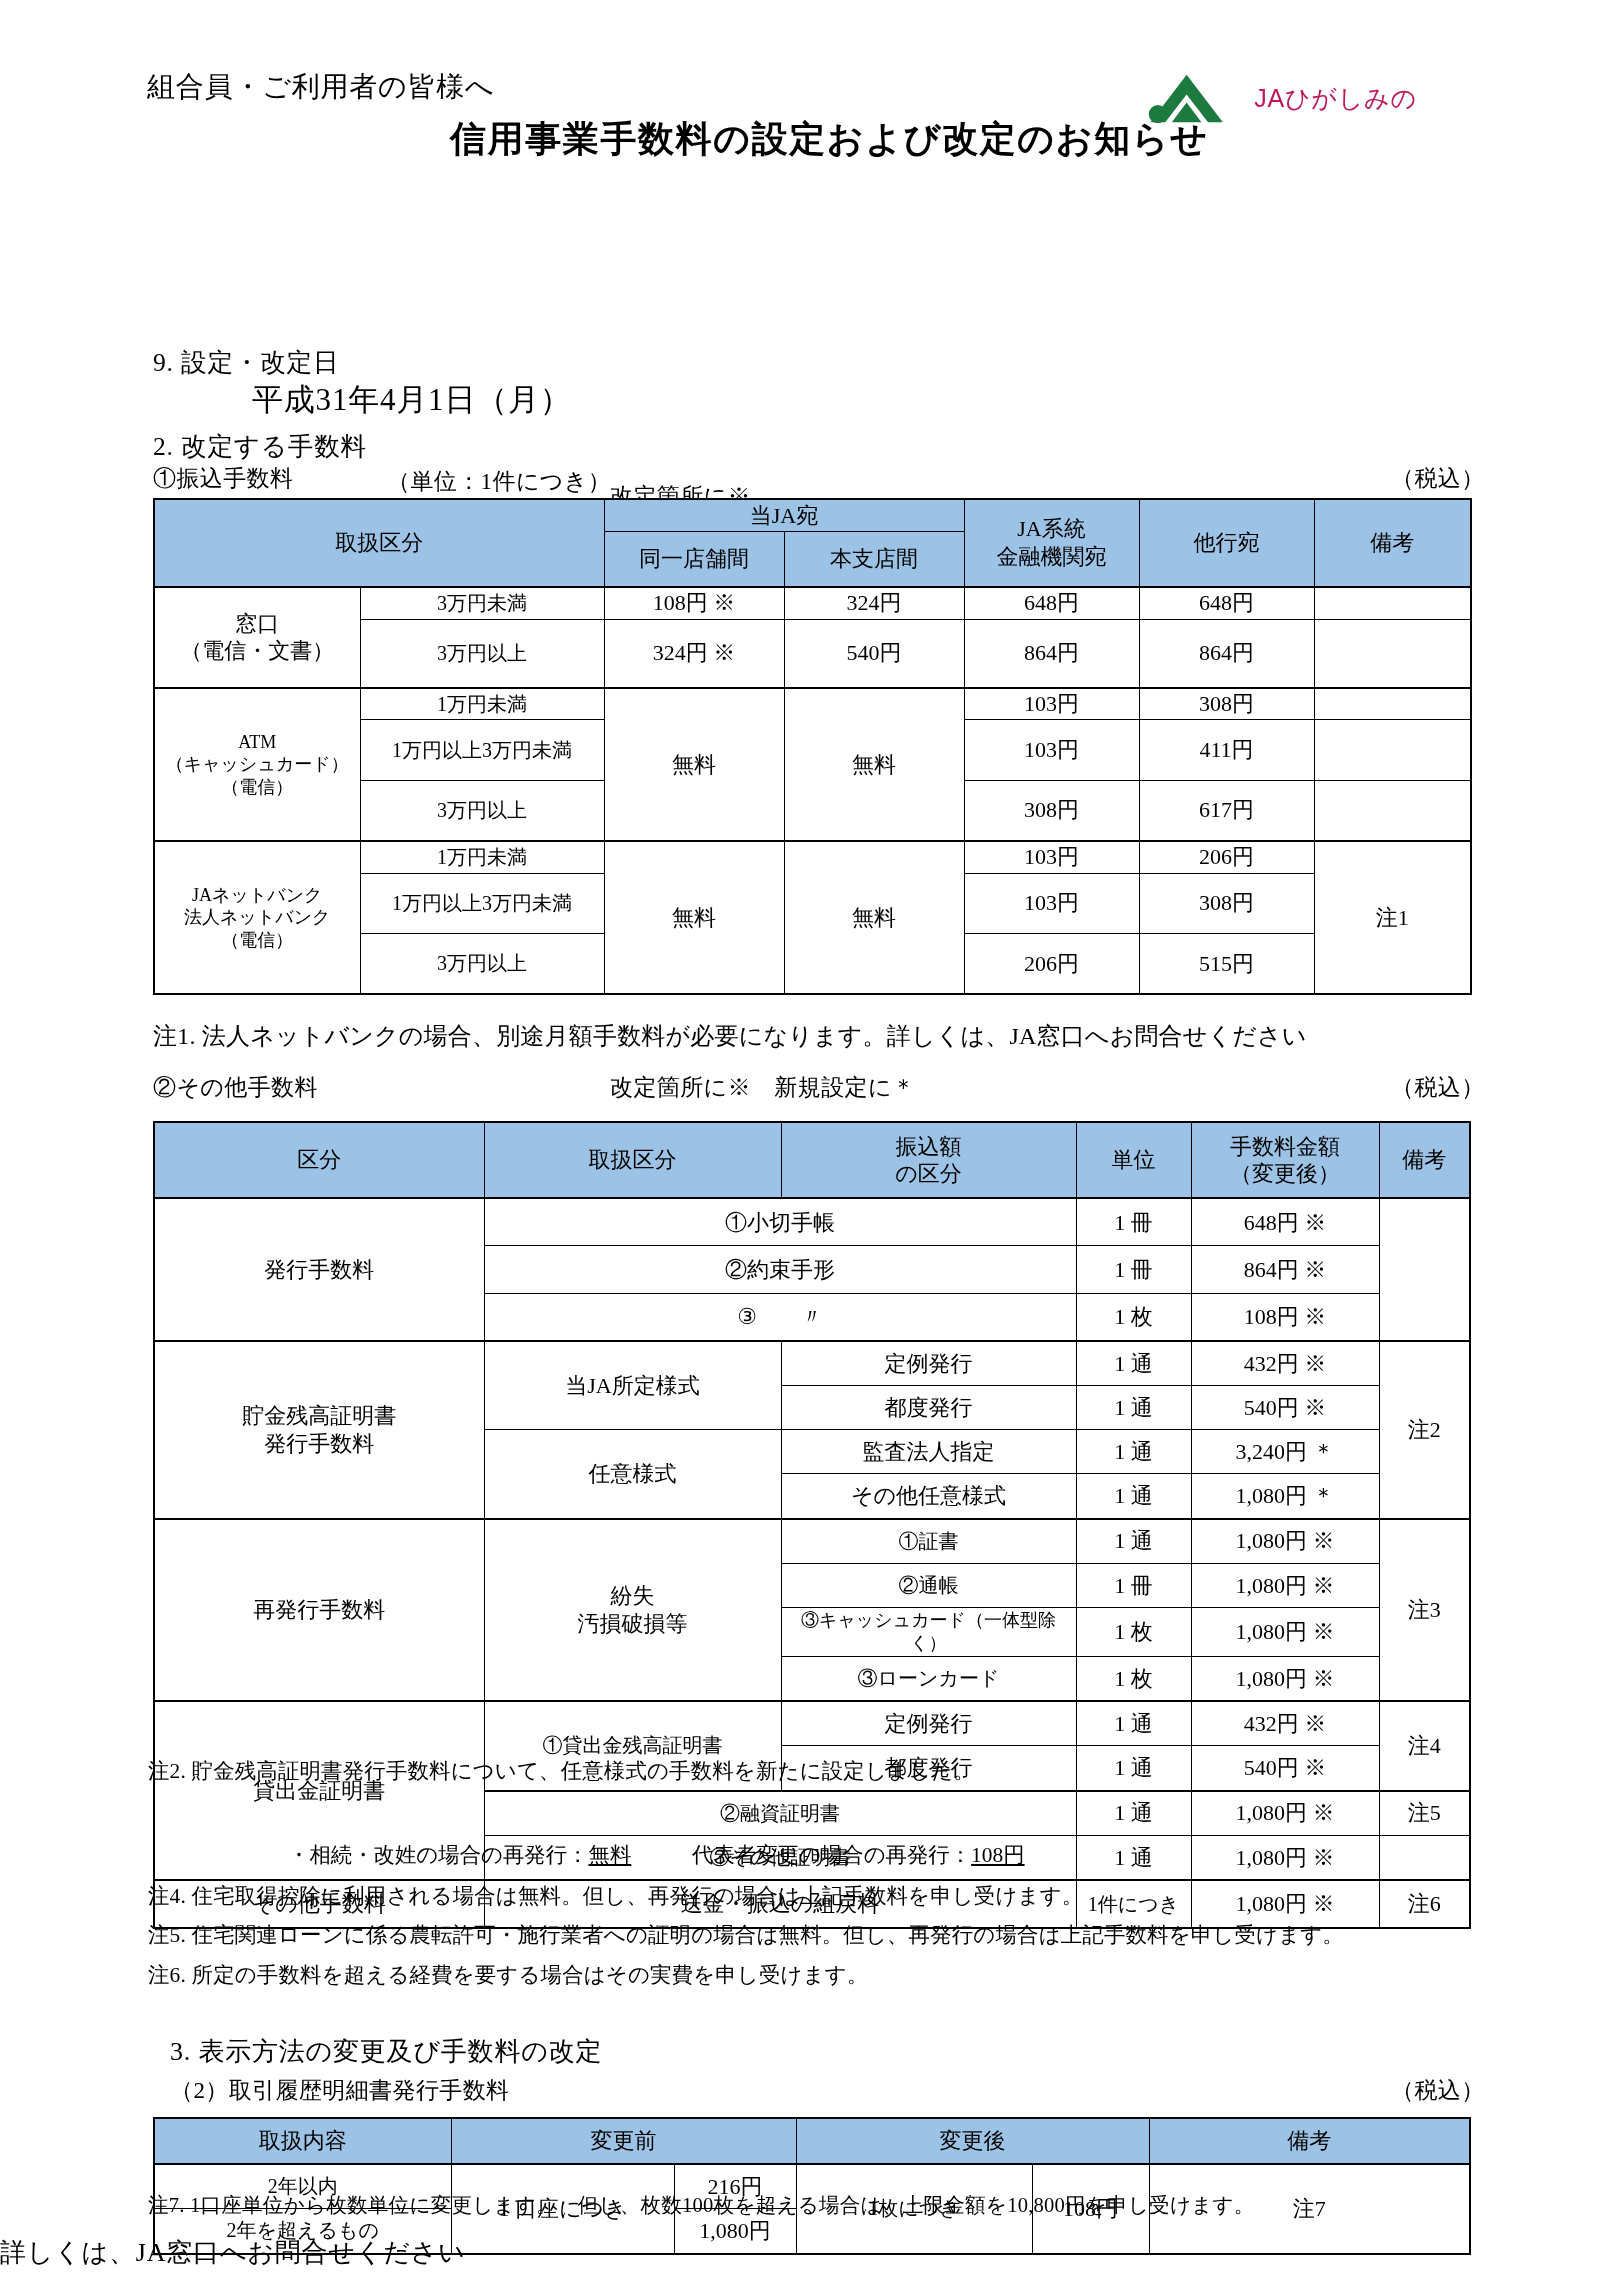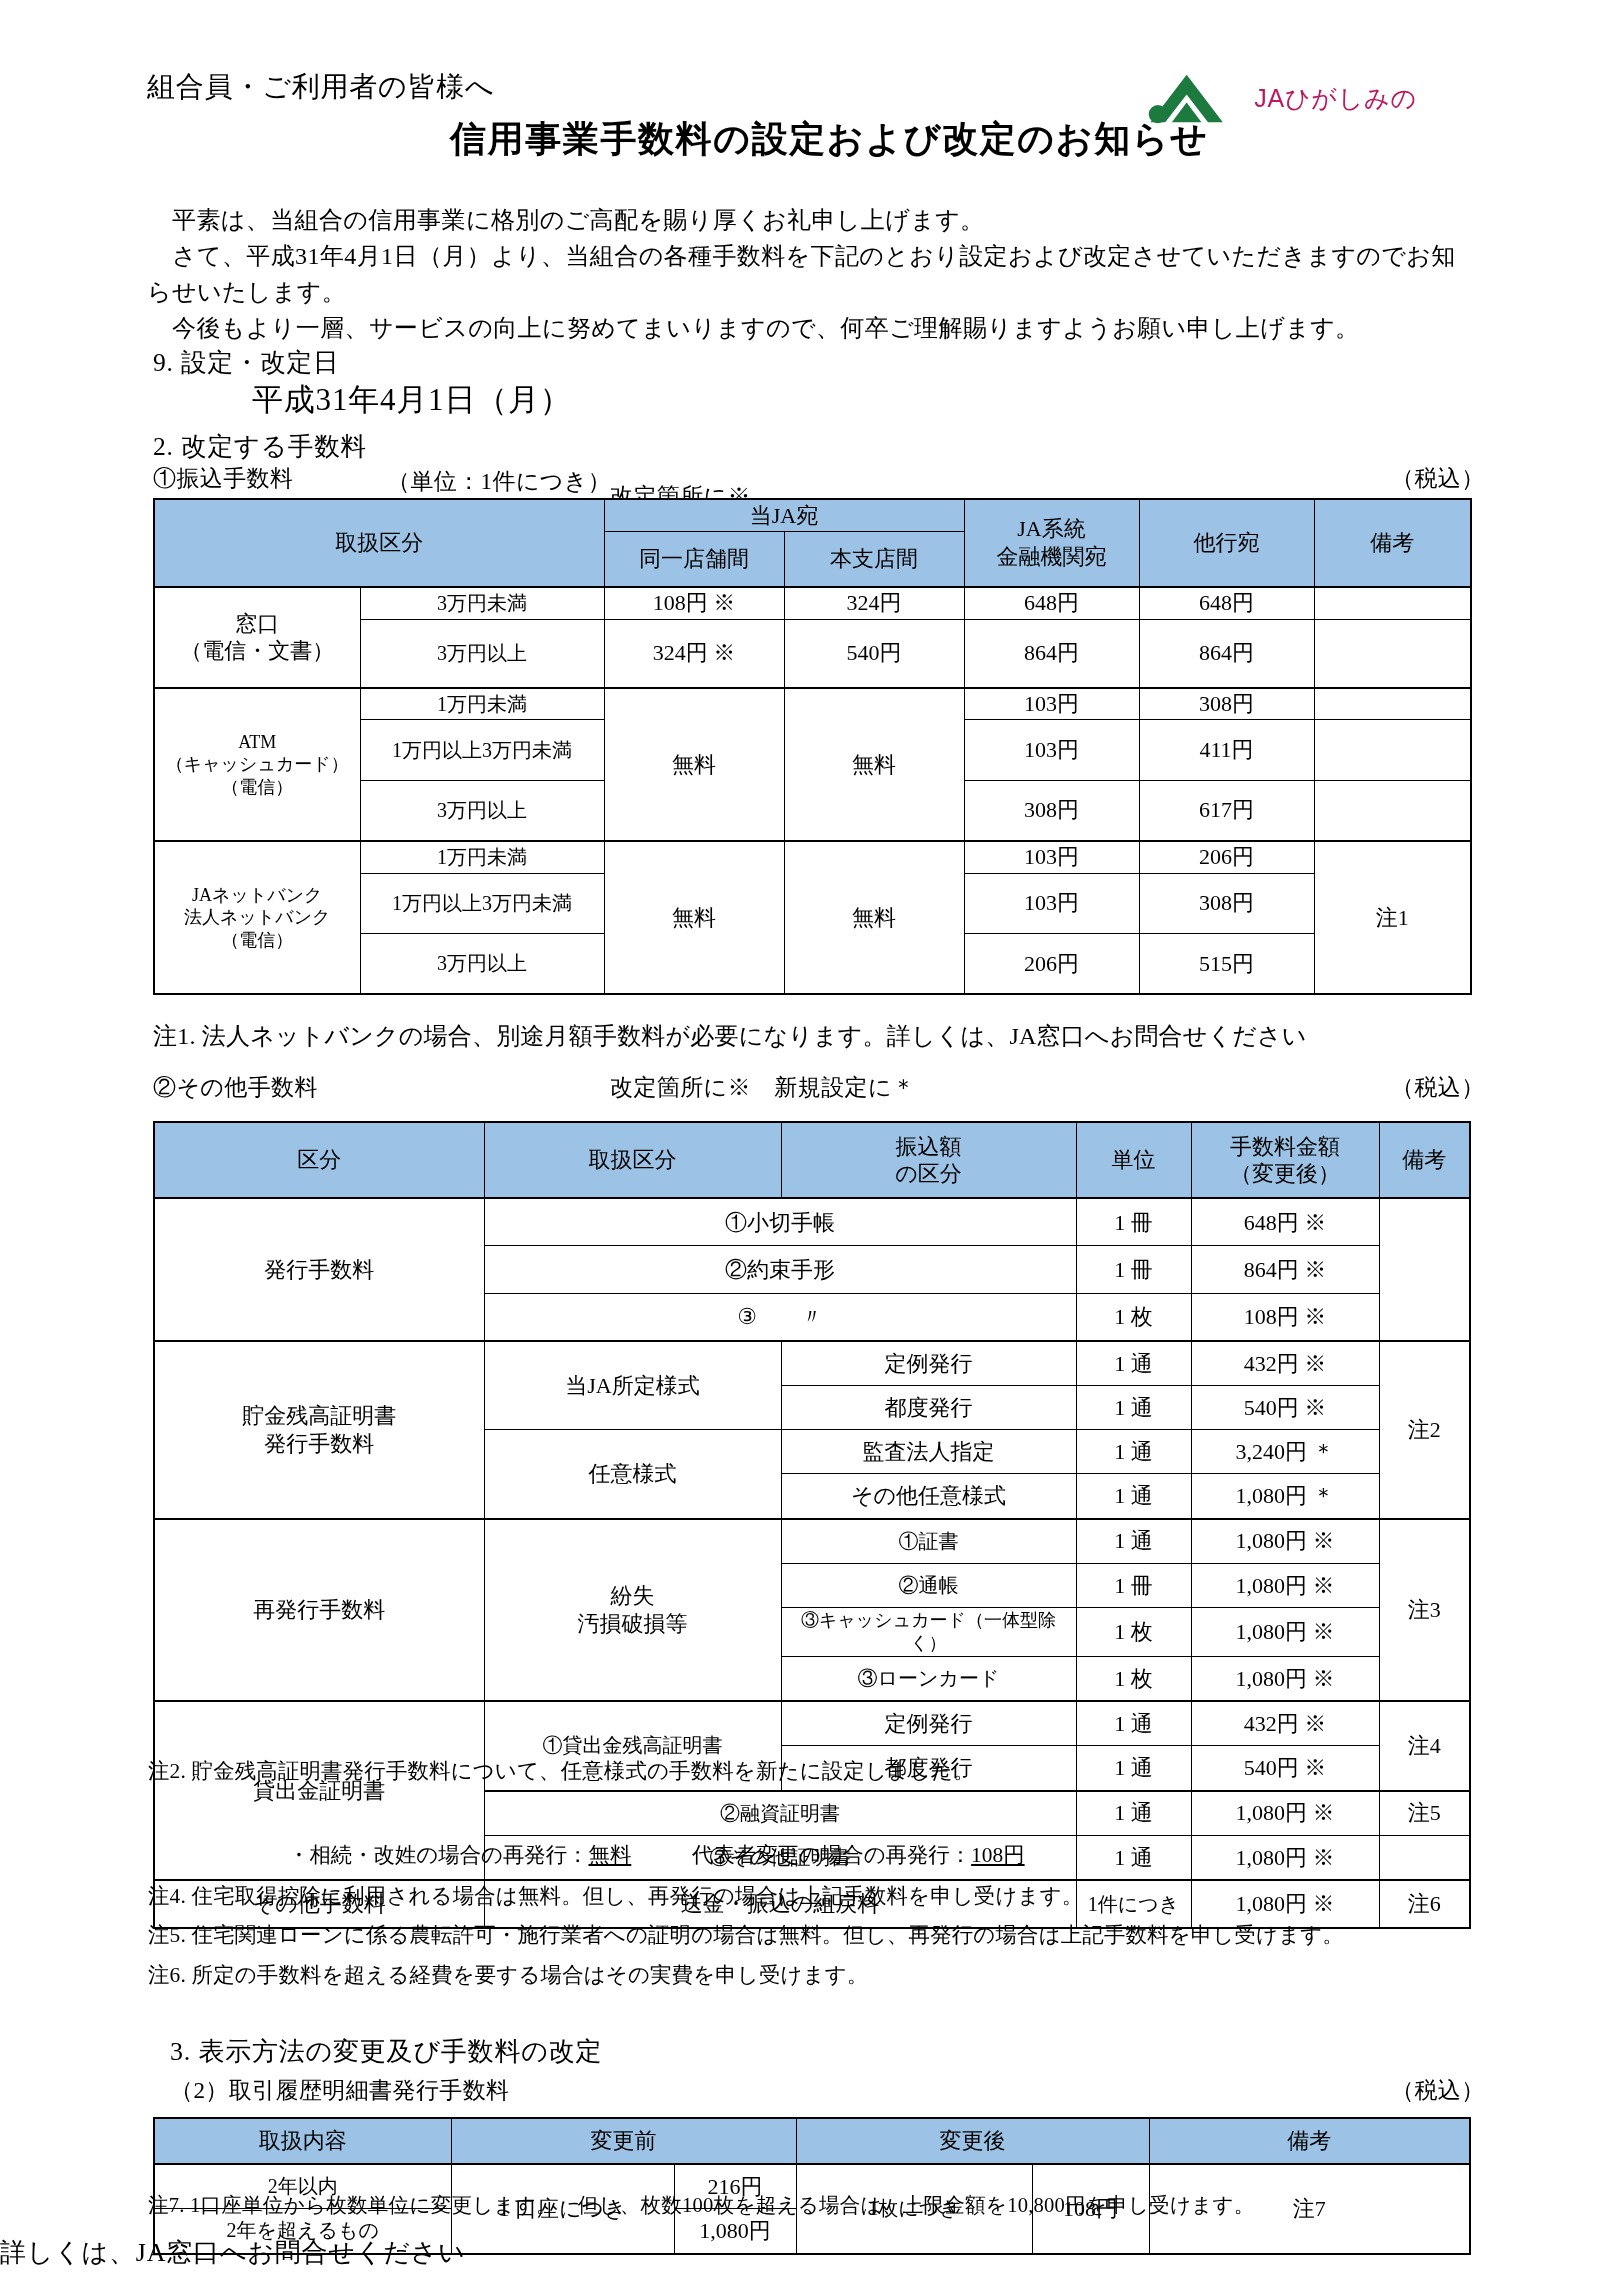--- a/index.html
+++ b/index.html
@@ -161,26 +161,20 @@
 
   <div class="logo-wrap">
     <svg class="logo-mark" width="99" height="51" viewBox="0 0 120 62">
       <circle cx="13" cy="50" r="11" fill="#1c7a3e"></circle>
       <polygon points="48,2 92,60 74,60 48,26 22,60 4,60" fill="#1c7a3e"></polygon>
       <polygon points="48,36 66,60 30,60" fill="#1c7a3e"></polygon>
     </svg>
     <span class="logo-text">JAひがしみの</span>
   </div>
 
-  <div class="intro">
-    <p class="ind">平素は、当組合の信用事業に格別のご高配を賜り厚くお礼申し上げます。</p>
-    <p class="ind">さて、平成31年4月1日（月）より、当組合の各種手数料を下記のとおり設定および改定させていただきますのでお知</p>
-    <p>らせいたします。</p>
-    <p class="ind">今後もより一層、サービスの向上に努めてまいりますので、何卒ご理解賜りますようお願い申し上げます。</p>
-  </div>
 
   <div class="sec sec1">9. 設定・改定日</div>
   <div class="sec sec1-date">平成31年4月1日（月）</div>
 
   <div class="sec sec2">2. 改定する手数料</div>
 
   <div class="capline" style="left:153px; top:463px;">①振込手数料</div>
   <div class="capline" style="left:387px; top:466px;">（単位：1件につき）</div>
   <div class="capline" style="left:610px; top:481px;">改定箇所に※</div>
   <div class="capline" style="left:1391px; top:463px;">（税込）</div>

